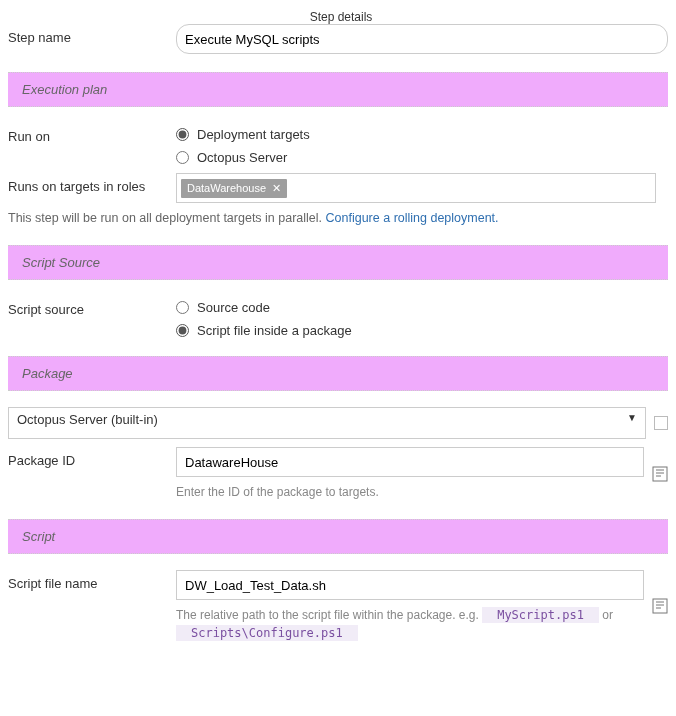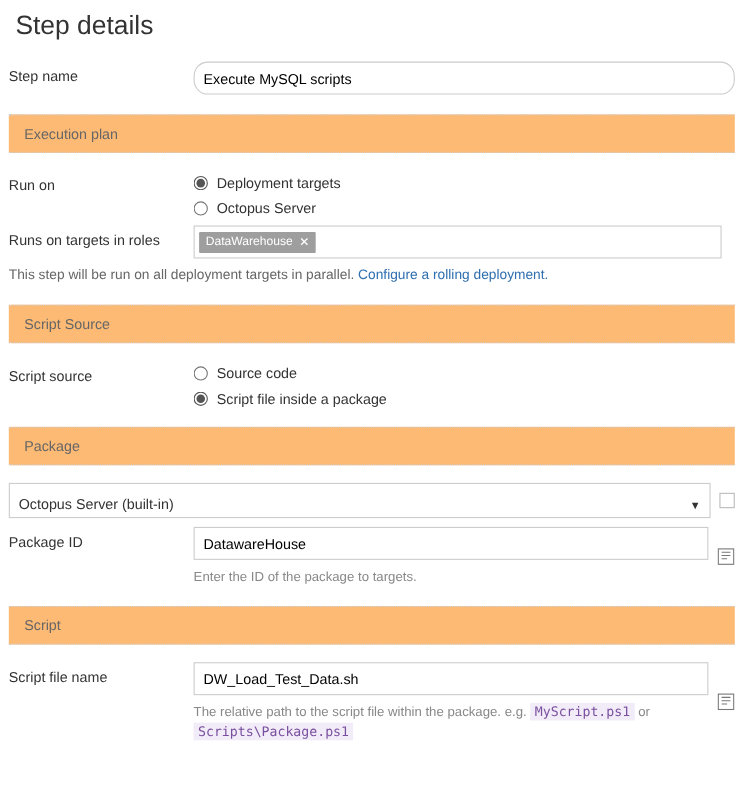--- a/index.html
+++ b/index.html
@@ -6,24 +6,24 @@
   body {
     font-family: "Segoe UI", Arial, sans-serif;
     font-size: 13px;
     color: #333;
     background: #fff;
     width: 676px;
     padding: 10px 8px;
   }
   h2.page-title {
     font-weight: 300;
-    font-size: 24px;
+    font-size: 12px;
     color: #333;
-    margin-bottom: 18px;
     margin-left: 6px;
+    text-align: center;
   }
   .row {
     display: flex;
     align-items: flex-start;
     margin-bottom: 8px;
   }
   .label-col {
     width: 168px;
     text-align: left;
     padding-right: 14px;
@@ -45,34 +45,35 @@
     height: 30px;
     border: 1px solid #ccc;
     padding: 4px 8px;
     font-size: 13px;
     font-family: inherit;
     background: #fff;
   }
   .input-narrow { width: 240px; border-radius: 13px; }
   .select {
     display: flex;
-    align-items: flex-end;
+    align-items: flex-start;
     justify-content: space-between;
     cursor: pointer;
     height: 32px;
   }
   .select .caret { font-size: 10px; color: #333; }
   .section-header {
     border-top: 1px dotted #ccc;
     border-bottom: 1px dotted #ccc;
-    background: #fdba74;
+    background: #f0abfc;
     padding: 9px 14px;
     font-size: 13px;
     color: #666;
     margin: 18px 0 16px 0;
+    font-style: italic;
   }
   .radio-stack { display: flex; flex-direction: column; gap: 8px; padding-top: 4px; justify-content: center; }
   .radio-item { display: flex; align-items: center; gap: 8px; font-size: 13px; }
   input[type=radio] { accent-color: #555; }
   .tag-input {
     display: flex;
     align-items: center;
     gap: 4px;
     padding: 3px 4px;
     max-width: 480px;
@@ -99,21 +100,21 @@
     font-size: 12.5px;
     color: #666;
     margin: 6px 0 20px 0;
   }
   .note-line a { color: #2f6fb0; text-decoration: none; }
   code.inline {
     font-family: Consolas, monospace;
     font-size: 12px;
     background: #f1ecf7;
     color: #7a4fa0;
-    padding: 1px 4px;
+    padding: 1px 15px;
   }
   .aux-icon {
     width: 16px; height: 16px;
     flex: 0 0 16px;
   }
   .aux-icon svg { display: block; }
   .checkbox-box {
     width: 14px; height: 14px;
     border: 1px solid #bbb;
     background: #fff;
@@ -217,21 +218,21 @@
 </div>
 
 <div class="section-header">Script</div>
 
 <div class="row">
   <div class="label-col">Script file name</div>
   <div class="field-col">
     <div class="field-main">
       <input type="text" value="DW_Load_Test_Data.sh" style="">
       <div class="helper">
-        <span>The relative path to the script file within the package. e.g. </span><code class="inline">MyScript.ps1</code><span> or </span><code class="inline">Scripts\Package.ps1</code>
+        <span>The relative path to the script file within the package. e.g. </span><code class="inline">MyScript.ps1</code><span> or </span><code class="inline">Scripts\Configure.ps1</code>
       </div>
     </div>
     <span class="aux-icon">
       <svg viewBox="0 0 16 16">
           <rect x="1" y="1" width="14" height="14" fill="none" stroke="#777" stroke-width="1"></rect>
           <line x1="4" y1="4" x2="12" y2="4" stroke="#777"></line>
           <line x1="4" y1="7" x2="12" y2="7" stroke="#777"></line>
           <line x1="4" y1="10" x2="9" y2="10" stroke="#777"></line>
         </svg>
     </span>

